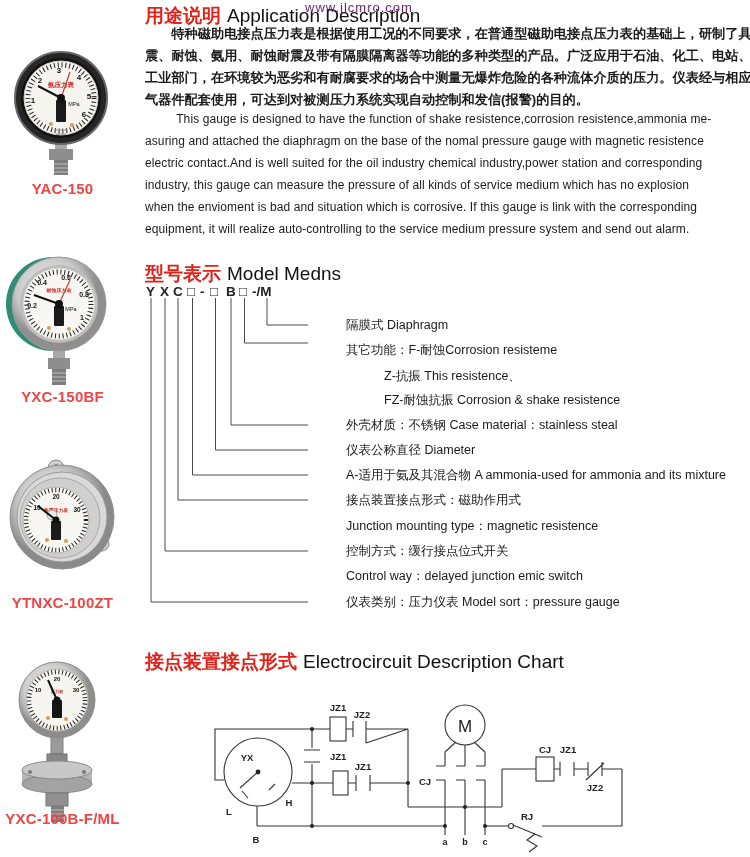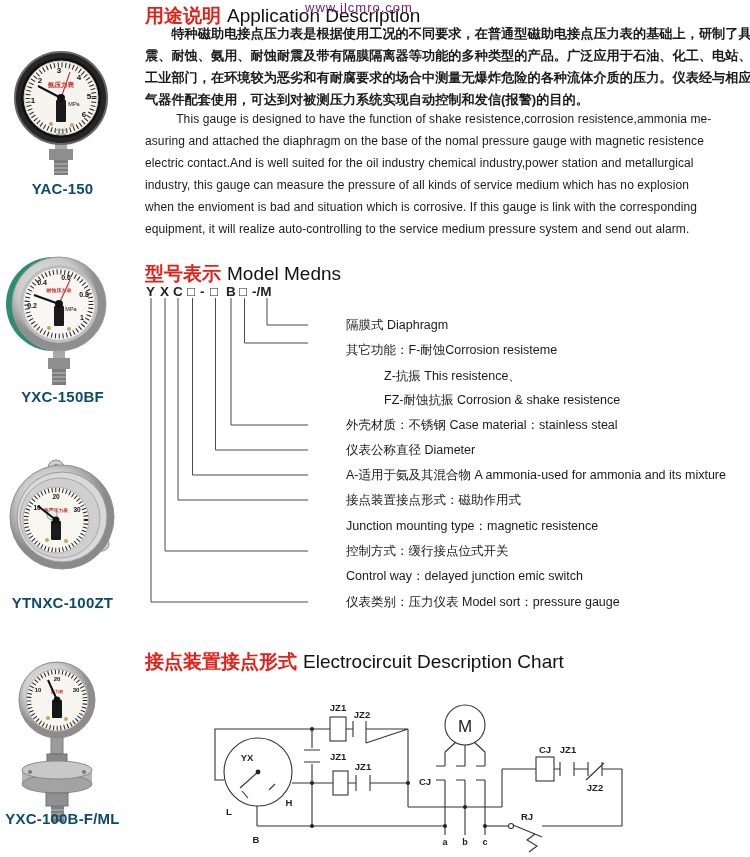--- a/index.html
+++ b/index.html
@@ -22,21 +22,21 @@
   .en-line{position:absolute;left:145px;width:602px;font-size:12px;font-weight:400;
            white-space:nowrap;line-height:16px;letter-spacing:0.1px;}
   .en-line.first{text-indent:2.6em;}
   
   .mc{position:absolute;top:284px;font-size:13.5px;font-weight:bold;color:#222;}
   
   .mrow{position:absolute;left:318px;font-size:12.5px;line-height:16px;white-space:nowrap;color:#1a1a1a;margin-left:28px;}
   .mrow.sub{left:356px;}
   
   .caption{position:absolute;left:0;width:125px;text-align:center;font-size:15px;
-           font-weight:bold;color:#0c4a6e;letter-spacing:0.2px;}
+           font-weight:bold;color:#ef4444;letter-spacing:0.2px;}
   svg{position:absolute;}
   svg text{font-family:"Liberation Sans", sans-serif;}
 </style>
 </head>
 <body>
 
 <div class="abs" id="watermark">www.jlcmro.com</div>
 
 <svg style="left:2px;top:26px" width="120" height="152" viewBox="0 0 120 152">
   <rect x="53" y="114" width="12" height="9" fill="#a8a8a8"></rect>
@@ -174,21 +174,21 @@
 
 <div class="abs sec-head" id="head-app">
   <span class="zh">用途说明</span><span class="en">Application Description</span>
 </div>
 <div class="zh-line first" style="top:26px">特种磁助电接点压力表是根据使用工况的不同要求，在普通型磁助电接点压力表的基础上，研制了具有耐</div>
 <div class="zh-line" style="top:48px">震、耐蚀、氨用、耐蚀耐震及带有隔膜隔离器等功能的多种类型的产品。广泛应用于石油、化工、电站、冶金等</div>
 <div class="zh-line" style="top:70px">工业部门，在环境较为恶劣和有耐腐要求的场合中测量无爆炸危险的各种流体介质的压力。仪表经与相应的电</div>
 <div class="zh-line" style="top:92px">气器件配套使用，可达到对被测压力系统实现自动控制和发信(报警)的目的。</div>
 <div class="en-line first" style="top:111px">This gauge is designed to have the function of shake resistence,corrosion resistence,ammonia me-</div>
 <div class="en-line" style="top:133px">asuring and attached the diaphragm on the base of the nomal pressure gauge with magnetic resistence</div>
-<div class="en-line" style="top:155px">electric contact.And is well suited for the oil industry chemical industry,power station and metallurgical</div>
+<div class="en-line" style="top:155px">electric contact.And is well suited for the oil industry chemical industry,power station and corresponding</div>
 <div class="en-line" style="top:177px">industry, this gauge can measure the pressure of all kinds of service medium which has no explosion</div>
 <div class="en-line" style="top:199px">when the envioment is bad and situation which is corrosive. If this gauge is link with the corresponding</div>
 <div class="en-line" style="top:221px">equipment, it will realize auto-controlling to the service medium pressure system and send out alarm.</div>
 
 <div class="abs sec-head" id="head-model">
   <span class="zh">型号表示</span><span class="en">Model Medns</span>
 </div>
 
 <span class="mc" style="left:146px">Y</span>
 <span class="mc" style="left:160px">X</span>

